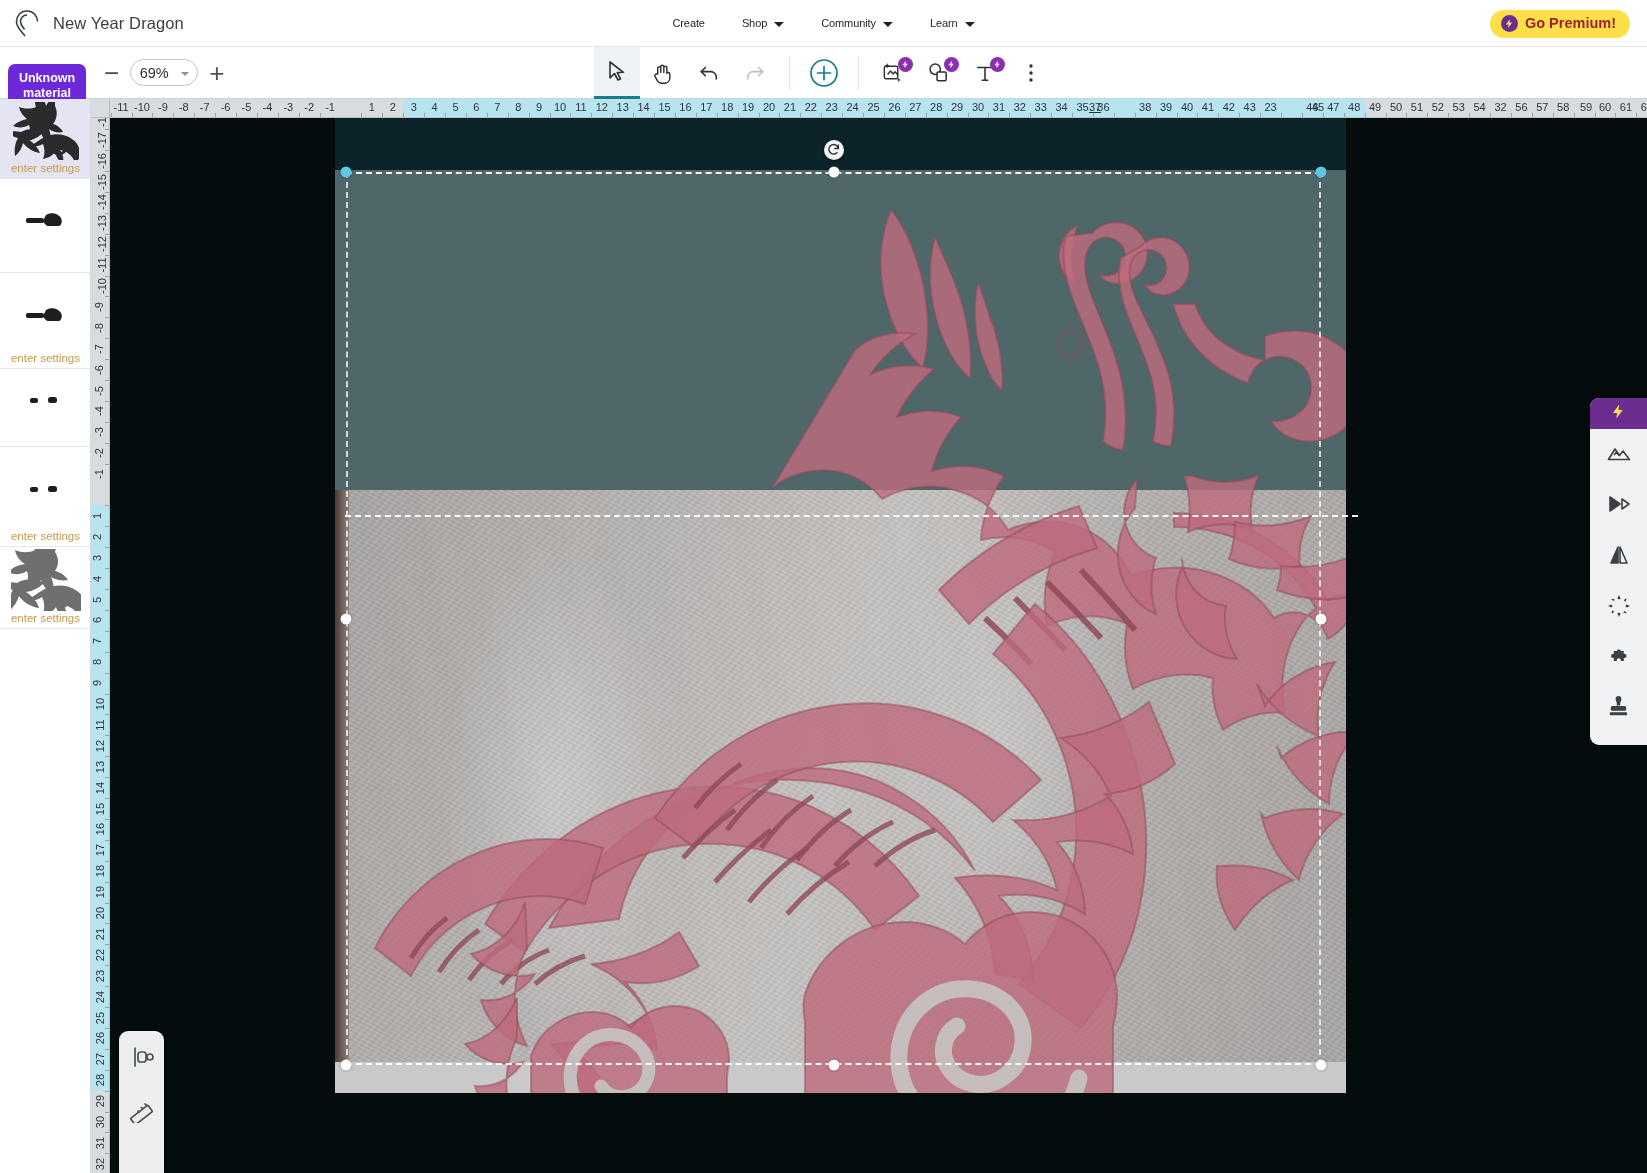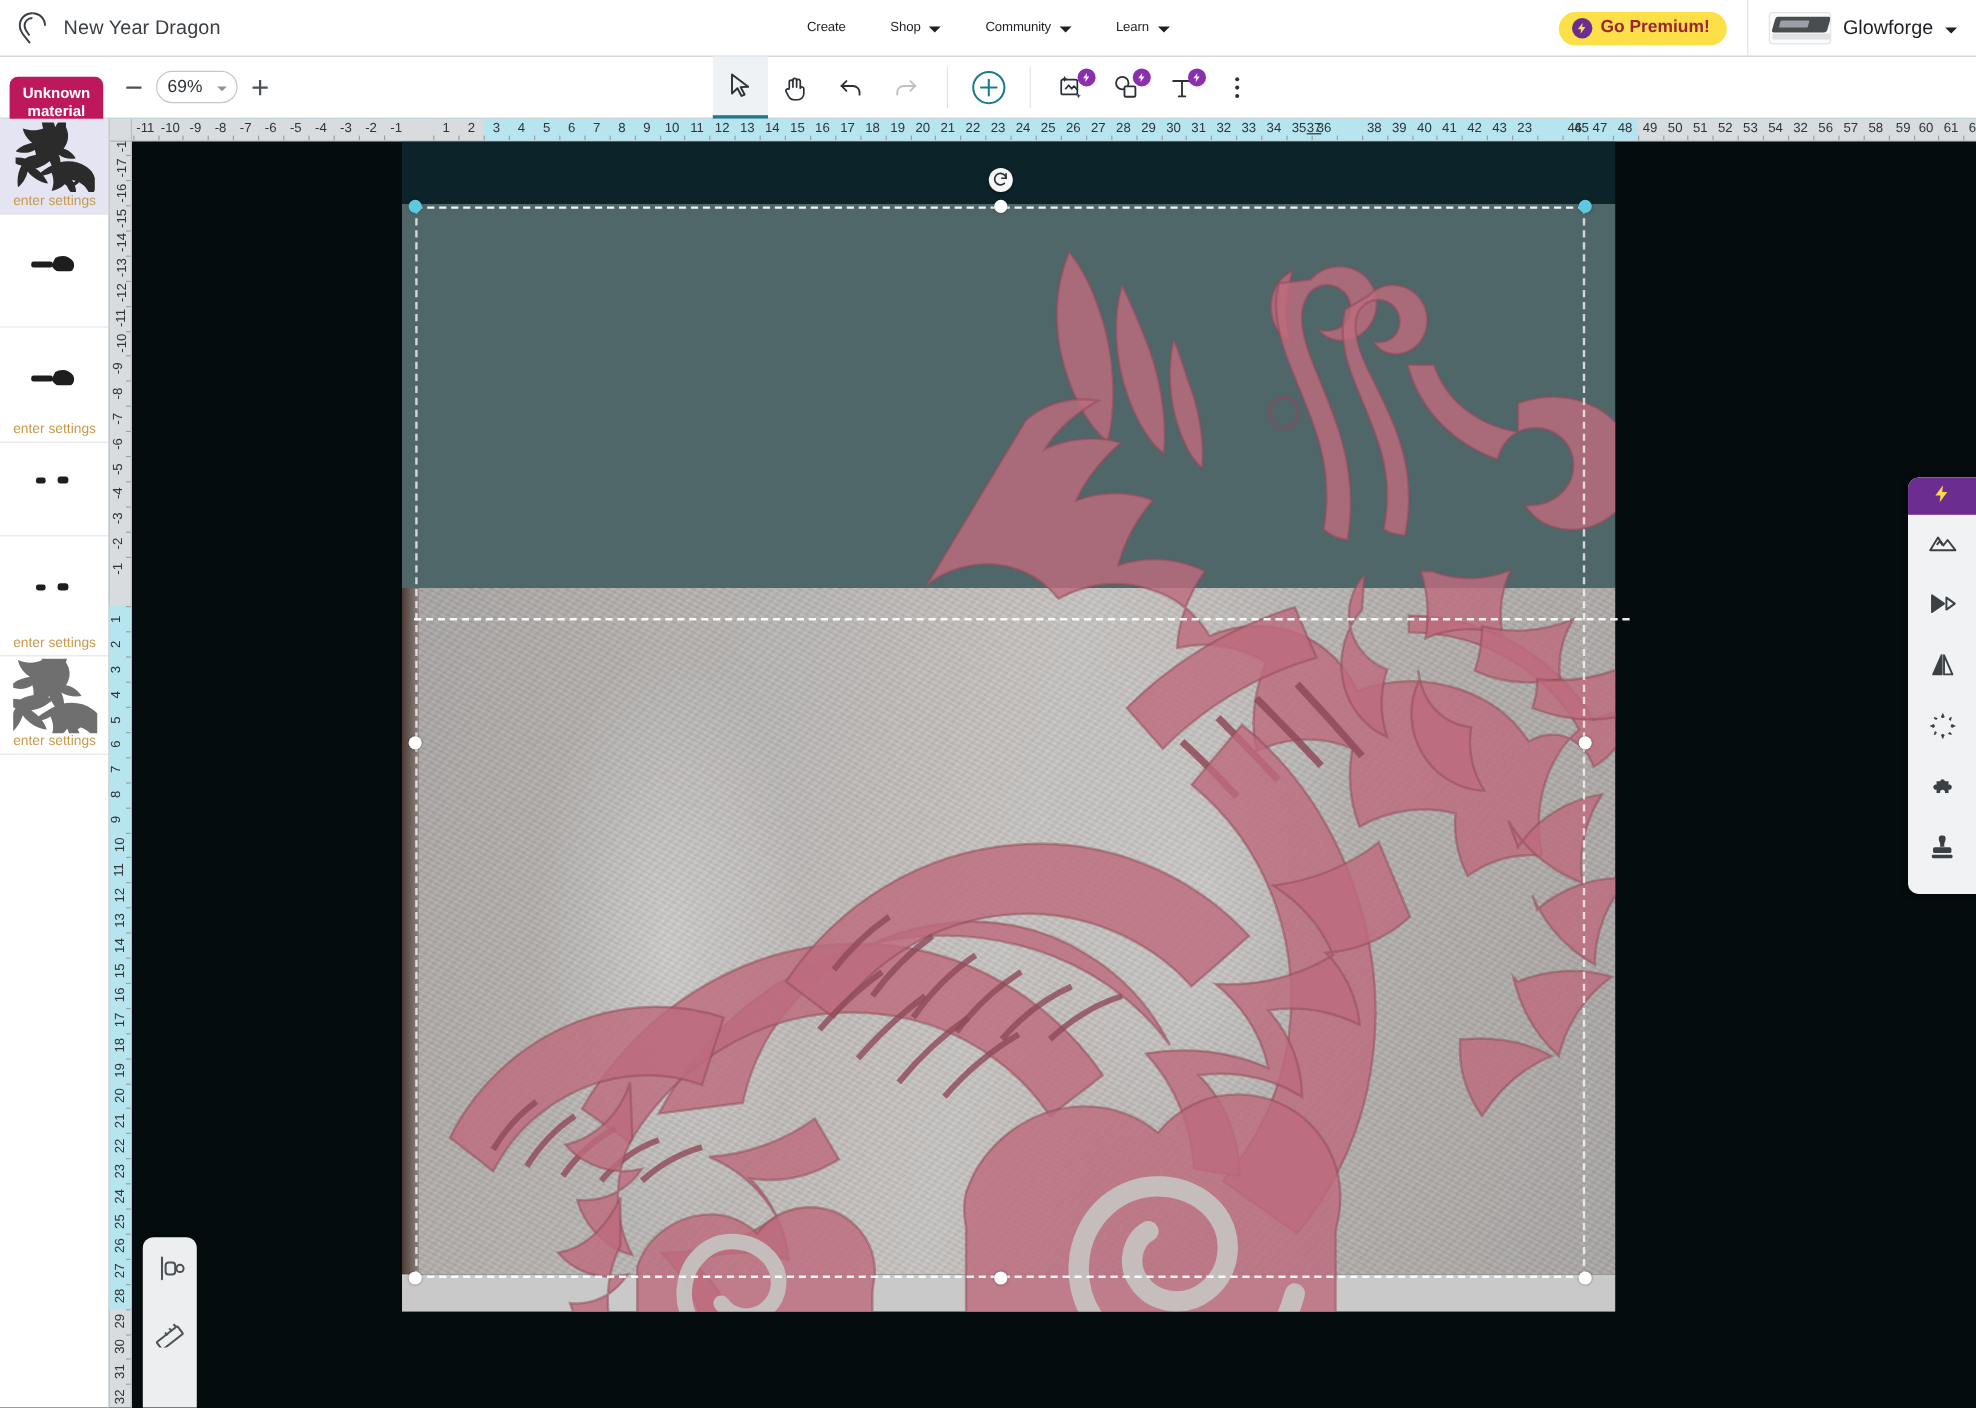--- a/index.html
+++ b/index.html
@@ -82,21 +82,21 @@
   
   #toolbar {
     position: absolute; left: 0; top: 47px; width: 1647px; height: 52px;
     background: #ffffff;
     border-bottom: 1px solid #bfd8dc;
     display: flex; align-items: center;
   }
   #unknown-material {
     margin-left: 8px;
     width: 78px; height: 43px; border-radius: 7px;
-    background: #be185d; color: #ffffff;
+    background: #6d28d9; color: #ffffff;
     font-size: 12.5px; font-weight: bold; line-height: 15px;
     display: flex; flex-direction: column; align-items: center; justify-content: center;
     cursor: pointer; text-align: center; margin-top: 26px;
   }
   #zoomgroup { display: flex; align-items: center; gap: 11px; margin-left: 18px; }
   .zoom-btn {
     font-size: 26px; color: #4b5256; cursor: pointer; line-height: 18px;
     user-select: none; font-weight: 300;
   }
   #zoom-select {
@@ -351,28 +351,20 @@
   </div>
 
   <div id="navright">
     <div id="go-premium">
       <span class="bolt-circle">
         <svg viewBox="0 0 24 24" fill="#ffde59">
             <path d="M13 2 L4 14 h6 l-1 8 9-12 h-6 z"></path>
           </svg>
       </span>
       <span>Go Premium!</span>
-    </div>
-    <div id="machine-sel">
-      <span id="machine-thumb">
-        <span class="lid"></span>
-          <span class="base"></span>
-      </span>
-      <span id="machine-name">Glowforge</span>
-      <span class="caret"></span>
     </div>
   </div>
 </div>
 
 <div id="toolbar">
   <div id="unknown-material">
     <span>Unknown</span>
     <span>material</span>
   </div>
 

